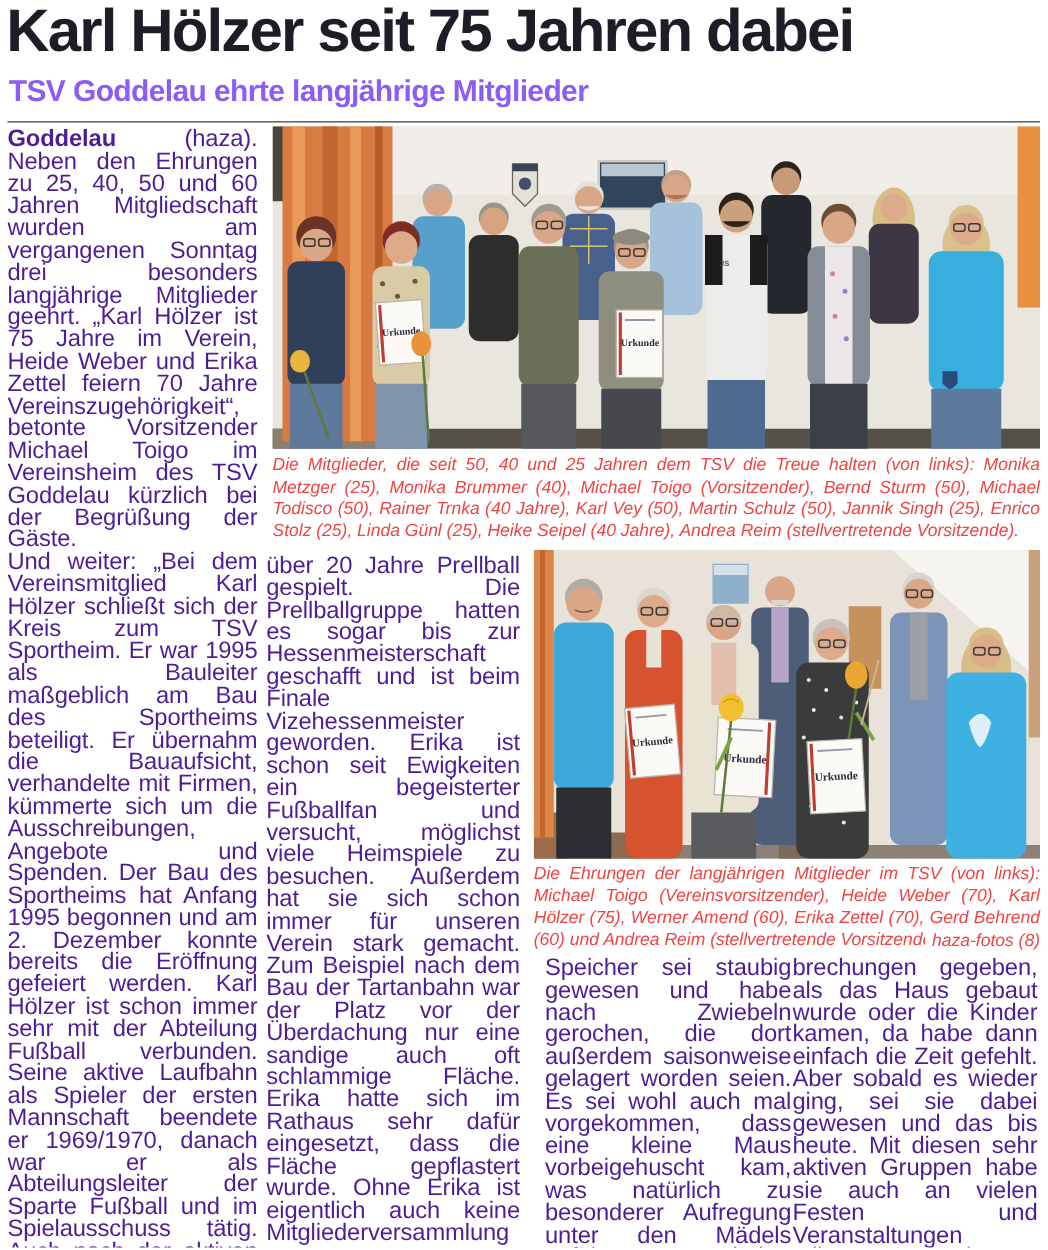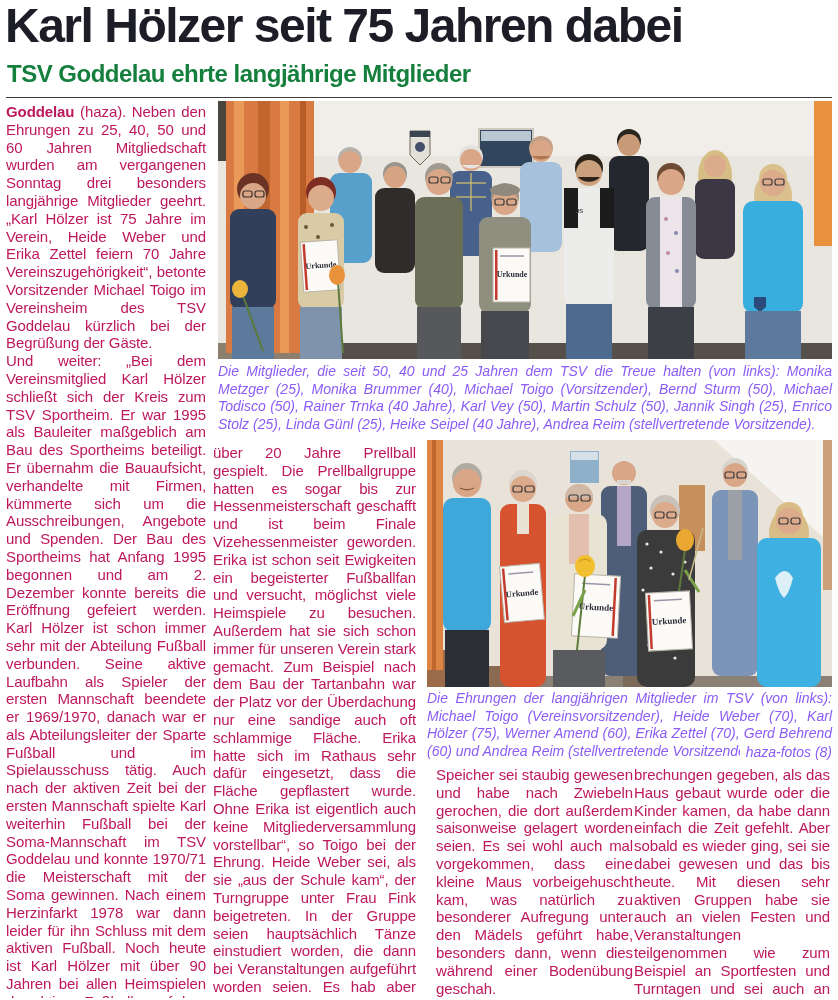--- a/index.html
+++ b/index.html
@@ -3,37 +3,37 @@
 <meta charset="utf-8">
 <style>
   html,body{margin:0;padding:0;background:#ffffff;}
   .page{position:relative;width:838px;height:1000px;background:#fff;overflow:hidden;
         font-family:"Liberation Sans",sans-serif;color:#1e1e1e;}
   .headline{position:absolute;left:5px;top:0px;margin:0;width:820px;
         font-family:Liberation Sans, sans-serif;font-weight:bold;font-size:48px;
         letter-spacing:-1.5px;color:#1d1d27;line-height:1.1;}
   .subheadline{position:absolute;left:7px;top:60px;margin:0;
         font-family:"Liberation Sans",sans-serif;font-weight:bold;font-size:24px;
-        letter-spacing:-0.5px;color:#15803d;}
+        letter-spacing:-0.5px;color:#8b5cf6;}
   .header-rule{position:absolute;left:6px;top:97px;width:826px;height:0;
         border-top:1.5px solid #3c3c3c;}
   .col{position:absolute;overflow:hidden;}
-  .col p{margin:0;text-align:justify;font-size:15px;line-height:17.8px;
-        letter-spacing:-0.1px;color:#be185d;hyphens:auto;-webkit-hyphens:auto;}
+  .col p{margin:0;text-align:justify;font-size:19px;line-height:17.8px;
+        letter-spacing:-0.1px;color:#4c1d95;hyphens:auto;-webkit-hyphens:auto;}
   .col1{left:6px;top:103px;width:200px;height:895px;}
   .col2{left:213px;top:444px;width:203px;height:552px;}
   .col3{left:436px;top:766px;width:197px;height:232px;}
   .col4{left:634px;top:766px;width:196px;height:232px;}
   .lead{font-weight:bold;}
   figure{margin:0;padding:0;position:absolute;}
   .photo1{left:218px;top:101px;width:614px;height:258px;}
   .photo2{left:427px;top:440px;width:405px;height:247px;}
   figure svg{display:block;}
   .caption{position:absolute;font-style:italic;font-size:14px;line-height:17.6px;
-        text-align:justify;color:#8b5cf6;}
+        text-align:justify;color:#ef4444;}
   .cap1{left:218px;top:363px;width:614px;height:76px;}
   .cap2{left:427px;top:690px;width:405px;height:74px;}
   .credit{position:absolute;right:0;bottom:2px;font-style:italic;background:#fff;padding-left:6px;}
 </style>
 </head>
 <body>
 
 <div class="page">
 
   <h1 class="headline">Karl Hölzer seit 75 Jahren dabei</h1>

